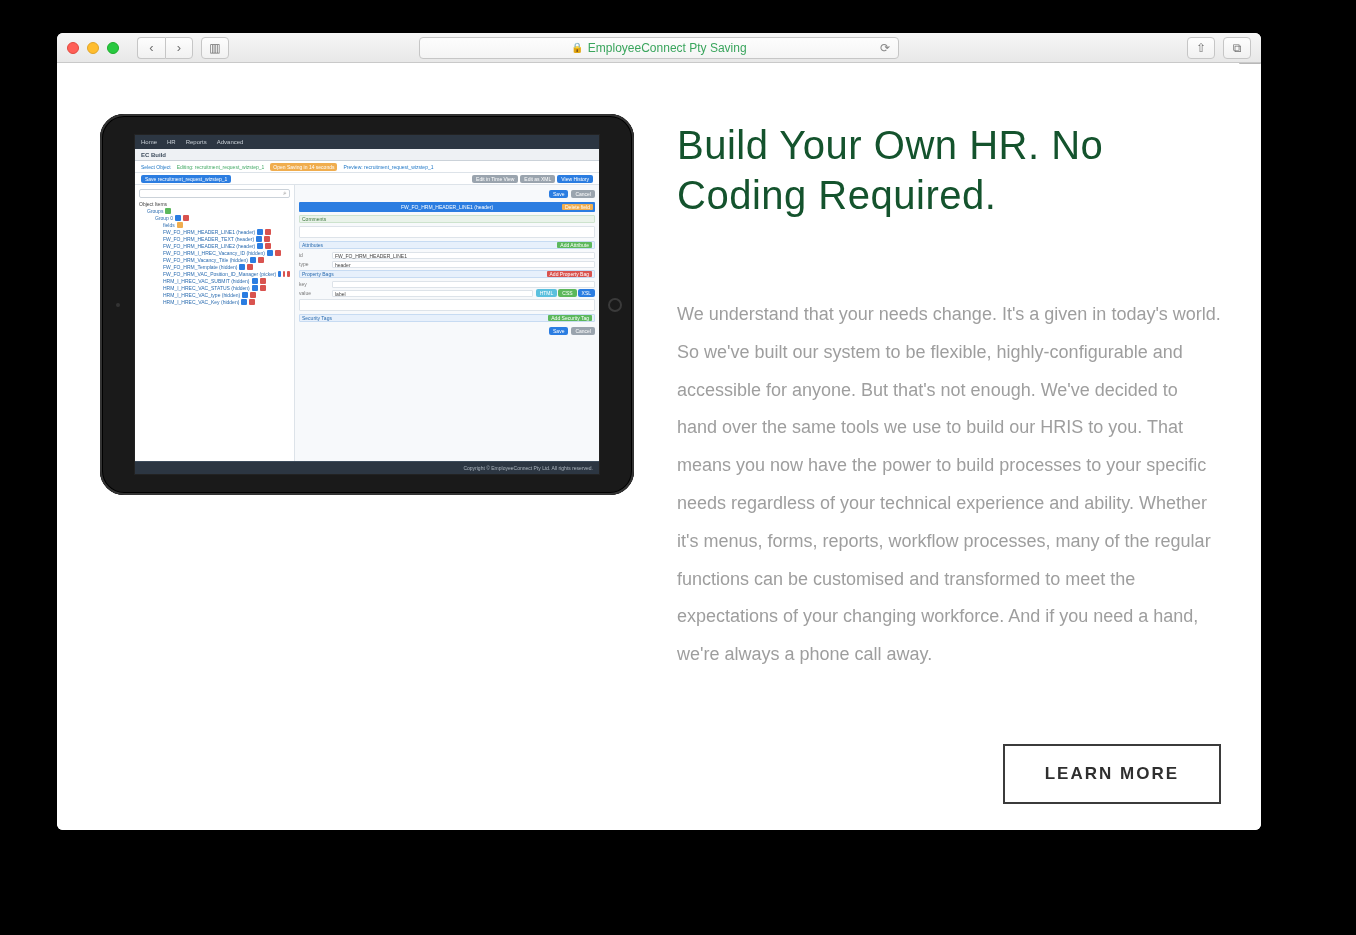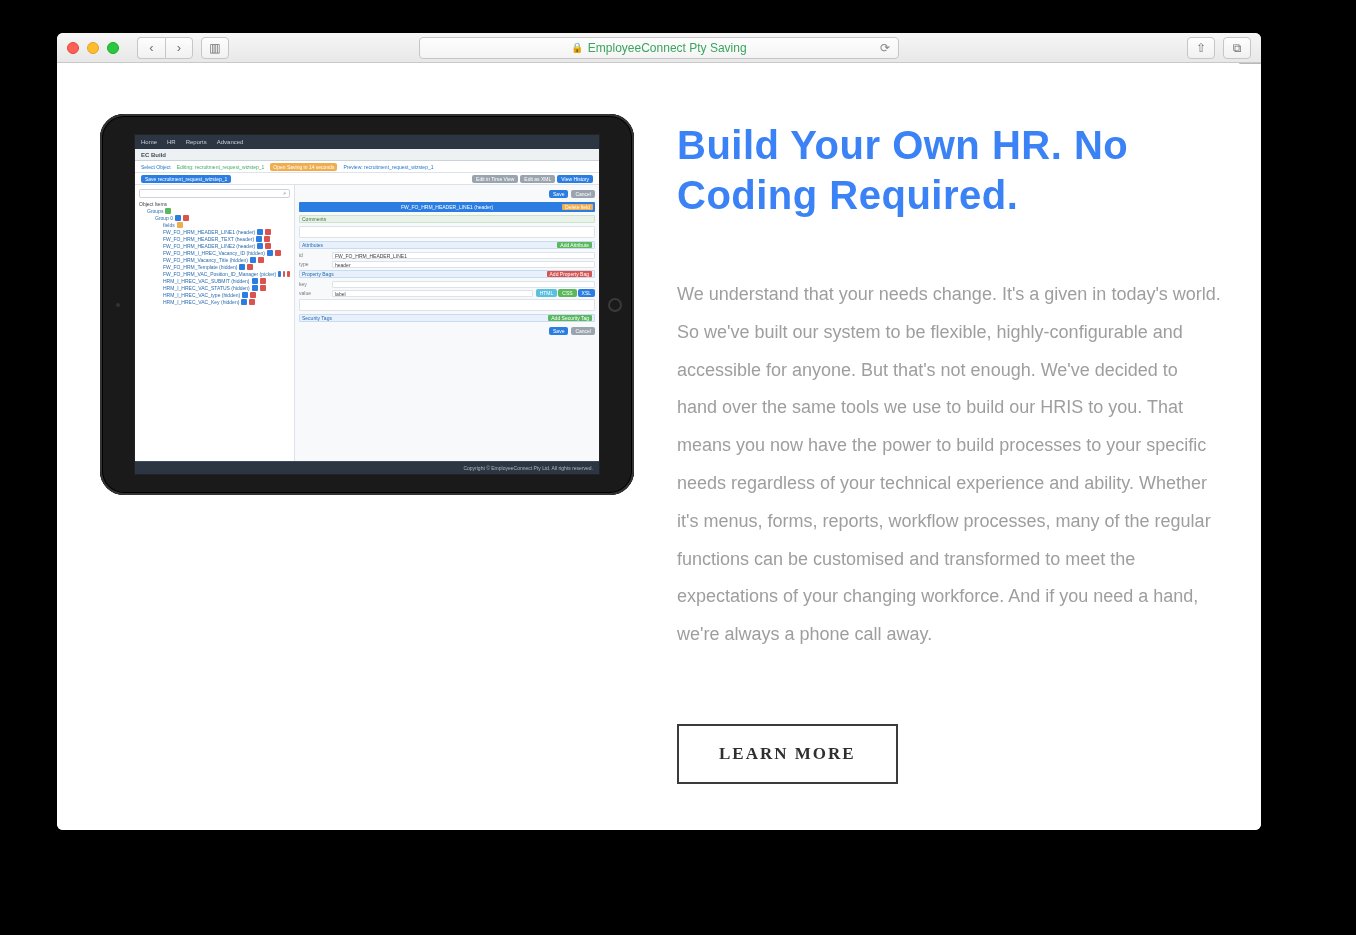--- a/index.html
+++ b/index.html
@@ -106,26 +106,26 @@
 .form .sect{background:#eaf3ea;border:1px solid #cde3cd;height:8px;margin:2px 0;border-radius:1px;display:flex;align-items:center;padding:0 2px;color:#3c763d;}
 .form .sect.blue{background:#e7f0fb;border-color:#c7dbf2;color:#2b6cb0;position:relative;}
 .form .sect .add{position:absolute;right:2px;background:#5cb85c;color:#fff;padding:0 3px;border-radius:1px;}
 .form .sect .addr-red{position:absolute;right:2px;background:#d9534f;color:#fff;padding:0 3px;border-radius:1px;}
 .form .field{display:flex;gap:3px;height:8px;margin:1px 0;align-items:center;}
 .form .field .k{width:30px;color:#777;}
 .form .field .v{flex:1;height:7px;background:#fff;border:1px solid #dde3e9;border-radius:1px;padding:0 2px;line-height:6px;}
 .footer{position:absolute;bottom:0;left:0;right:0;height:12px;background:#2c3642;color:#aeb7c0;font-size:5px;display:flex;align-items:center;justify-content:flex-end;padding:0 6px;}
 .col-right{flex:1;padding-top:6px;}
 h1{
-  font-size:40px;font-weight:700;color:#3b82f6;letter-spacing:.5px;line-height:1.25;margin-bottom:56px;
+  font-size:40px;font-weight:400;color:#14532d;letter-spacing:.5px;line-height:1.25;margin-bottom:76px;
 }
 p.lead{
   font-size:18px;line-height:2.1;color:#9e9e9e;font-weight:400;
 }
-.cta-row{margin-top:70px;display:flex;justify-content:flex-start;font-family:Liberation Serif, serif;}
+.cta-row{margin-top:70px;display:flex;justify-content:flex-end;}
 .cta{
   display:inline-block;border:2px solid #3b3b3b;padding:18px 40px;
   font-size:17px;font-weight:700;letter-spacing:2px;color:#2f2f2f;background:#fff;
 }
 </style>
 </head>
 <body>
 
 <div class="browser-window">
   <div class="chrome">

